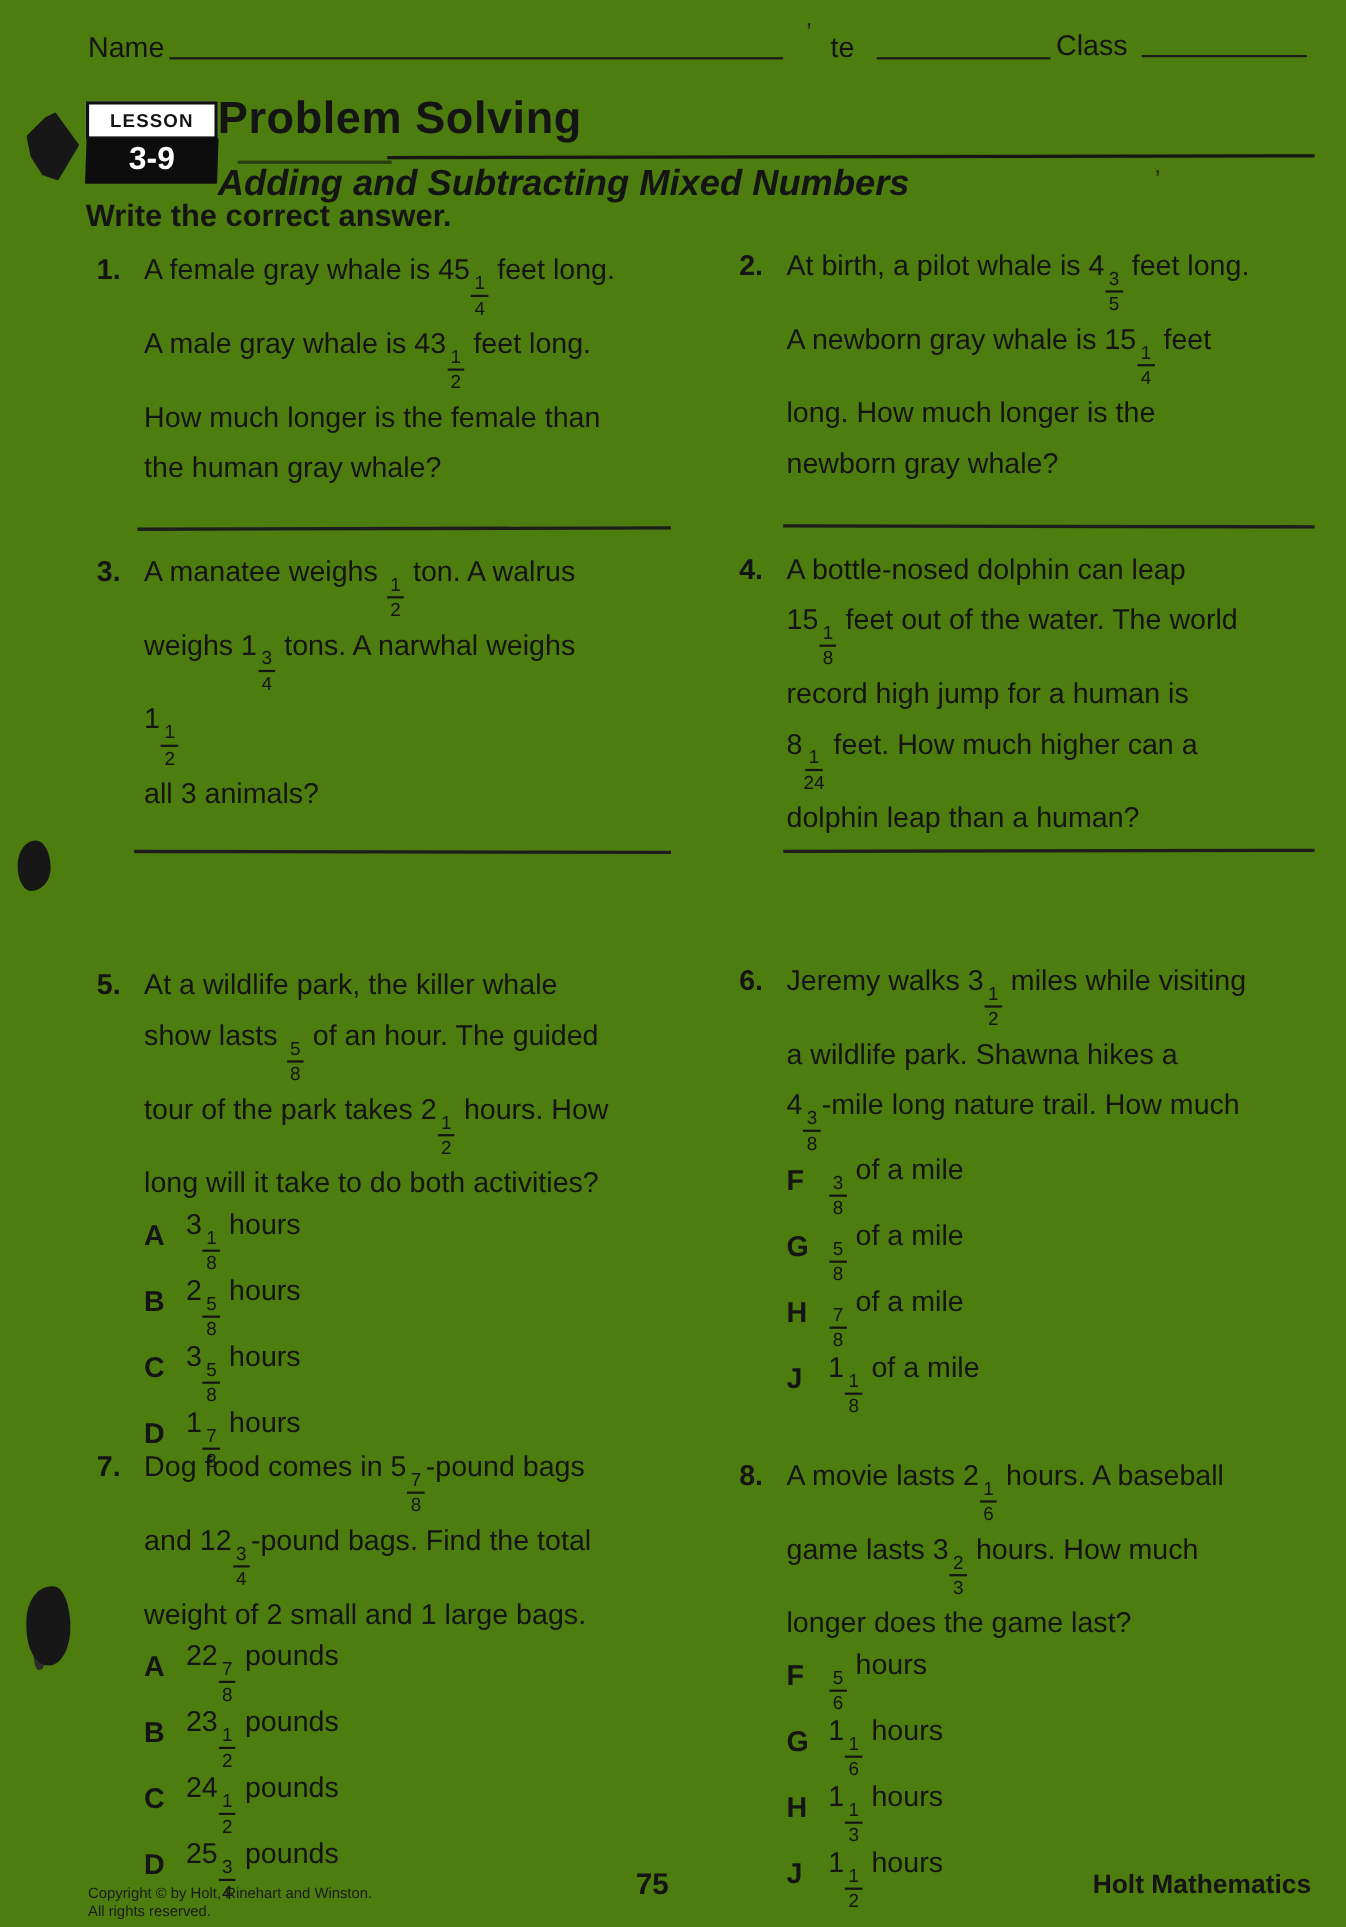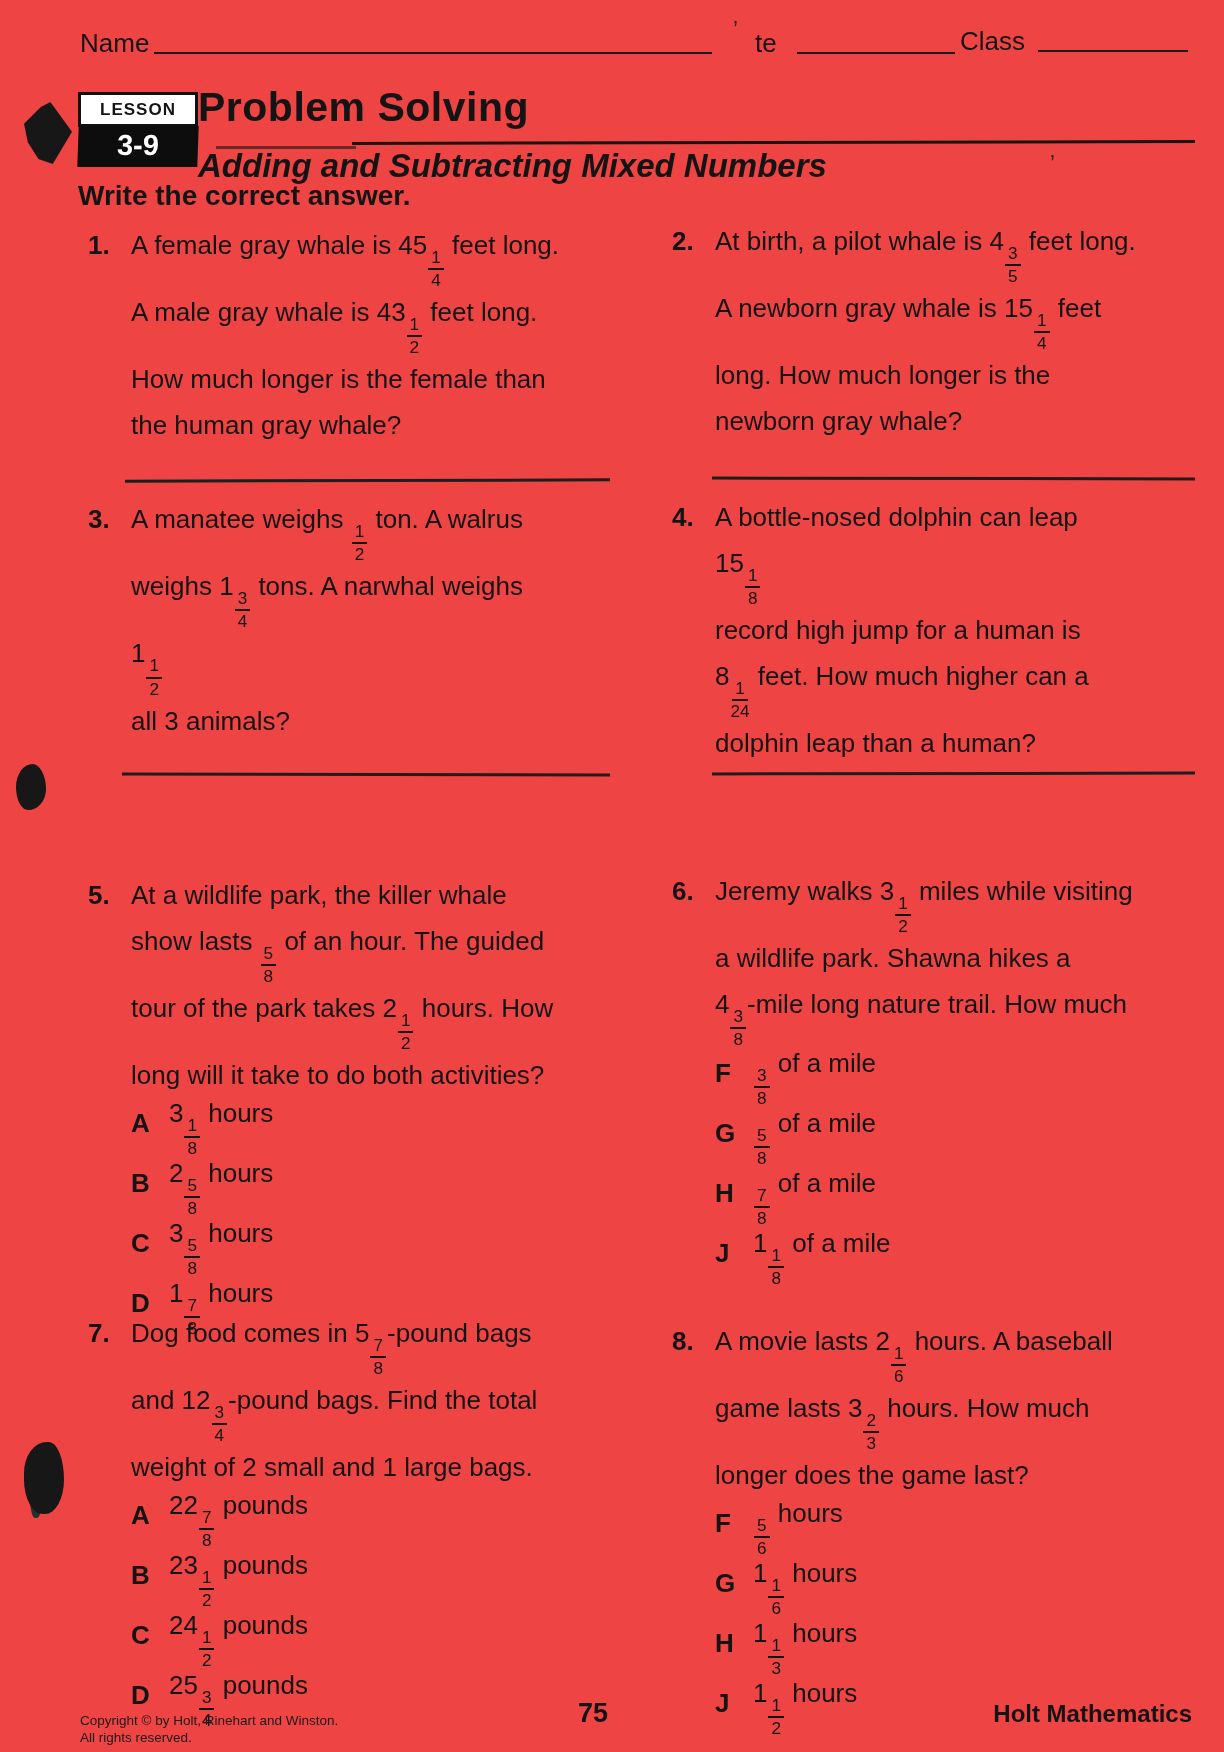--- a/index.html
+++ b/index.html
@@ -1,16 +1,16 @@
 <!DOCTYPE html>
 <html><head>
 <meta charset="utf-8">
 <style>
   html,body{margin:0;padding:0;background:#d8d8d8;}
-  .page{position:relative;width:1224px;height:1752px;margin:0 auto;background:#ef4444;
+  .page{position:relative;width:1224px;height:1752px;margin:0 auto;background:#4d7c0f;
         font-family:"Liberation Sans","DejaVu Sans",sans-serif;color:#141414;overflow:hidden;}
 
   
   .hdr-label{position:absolute;font-size:26px;}
   .hline{position:absolute;height:2px;background:#1b1b1b;}
   .stray{position:absolute;font-size:22px;color:#222;}
 
   
   .lesson-box{position:absolute;left:78px;top:92px;width:120px;}
   .lesson-top{border:3px solid #101010;background:#fff;font-weight:bold;font-size:17px;
@@ -148,21 +148,21 @@
       </div>
     </div>
   <div class="problem" id="p4" style="left:672px;top:494px;">
       <div class="row">
         <span class="pnum">4.</span>
         <div class="pbody">
           <div class="pline"><span>A bottle-nosed dolphin can leap</span></div>
           <div class="pline"><span class="mixed"><span class="whole">15</span><span class="frac">
                 <span class="fn">1</span>
                 <span class="fd">8</span>
-              </span></span></div>
+              </span></span><span> feet out of the water. The world</span></div>
           <div class="pline"><span>record high jump for a human is</span></div>
           <div class="pline"><span class="mixed"><span class="whole">8</span><span class="frac">
                 <span class="fn">1</span>
                 <span class="fd">24</span>
               </span></span><span> feet. How much higher can a</span></div>
           <div class="pline"><span>dolphin leap than a human?</span></div>
         </div>
       </div>
     </div>
 

